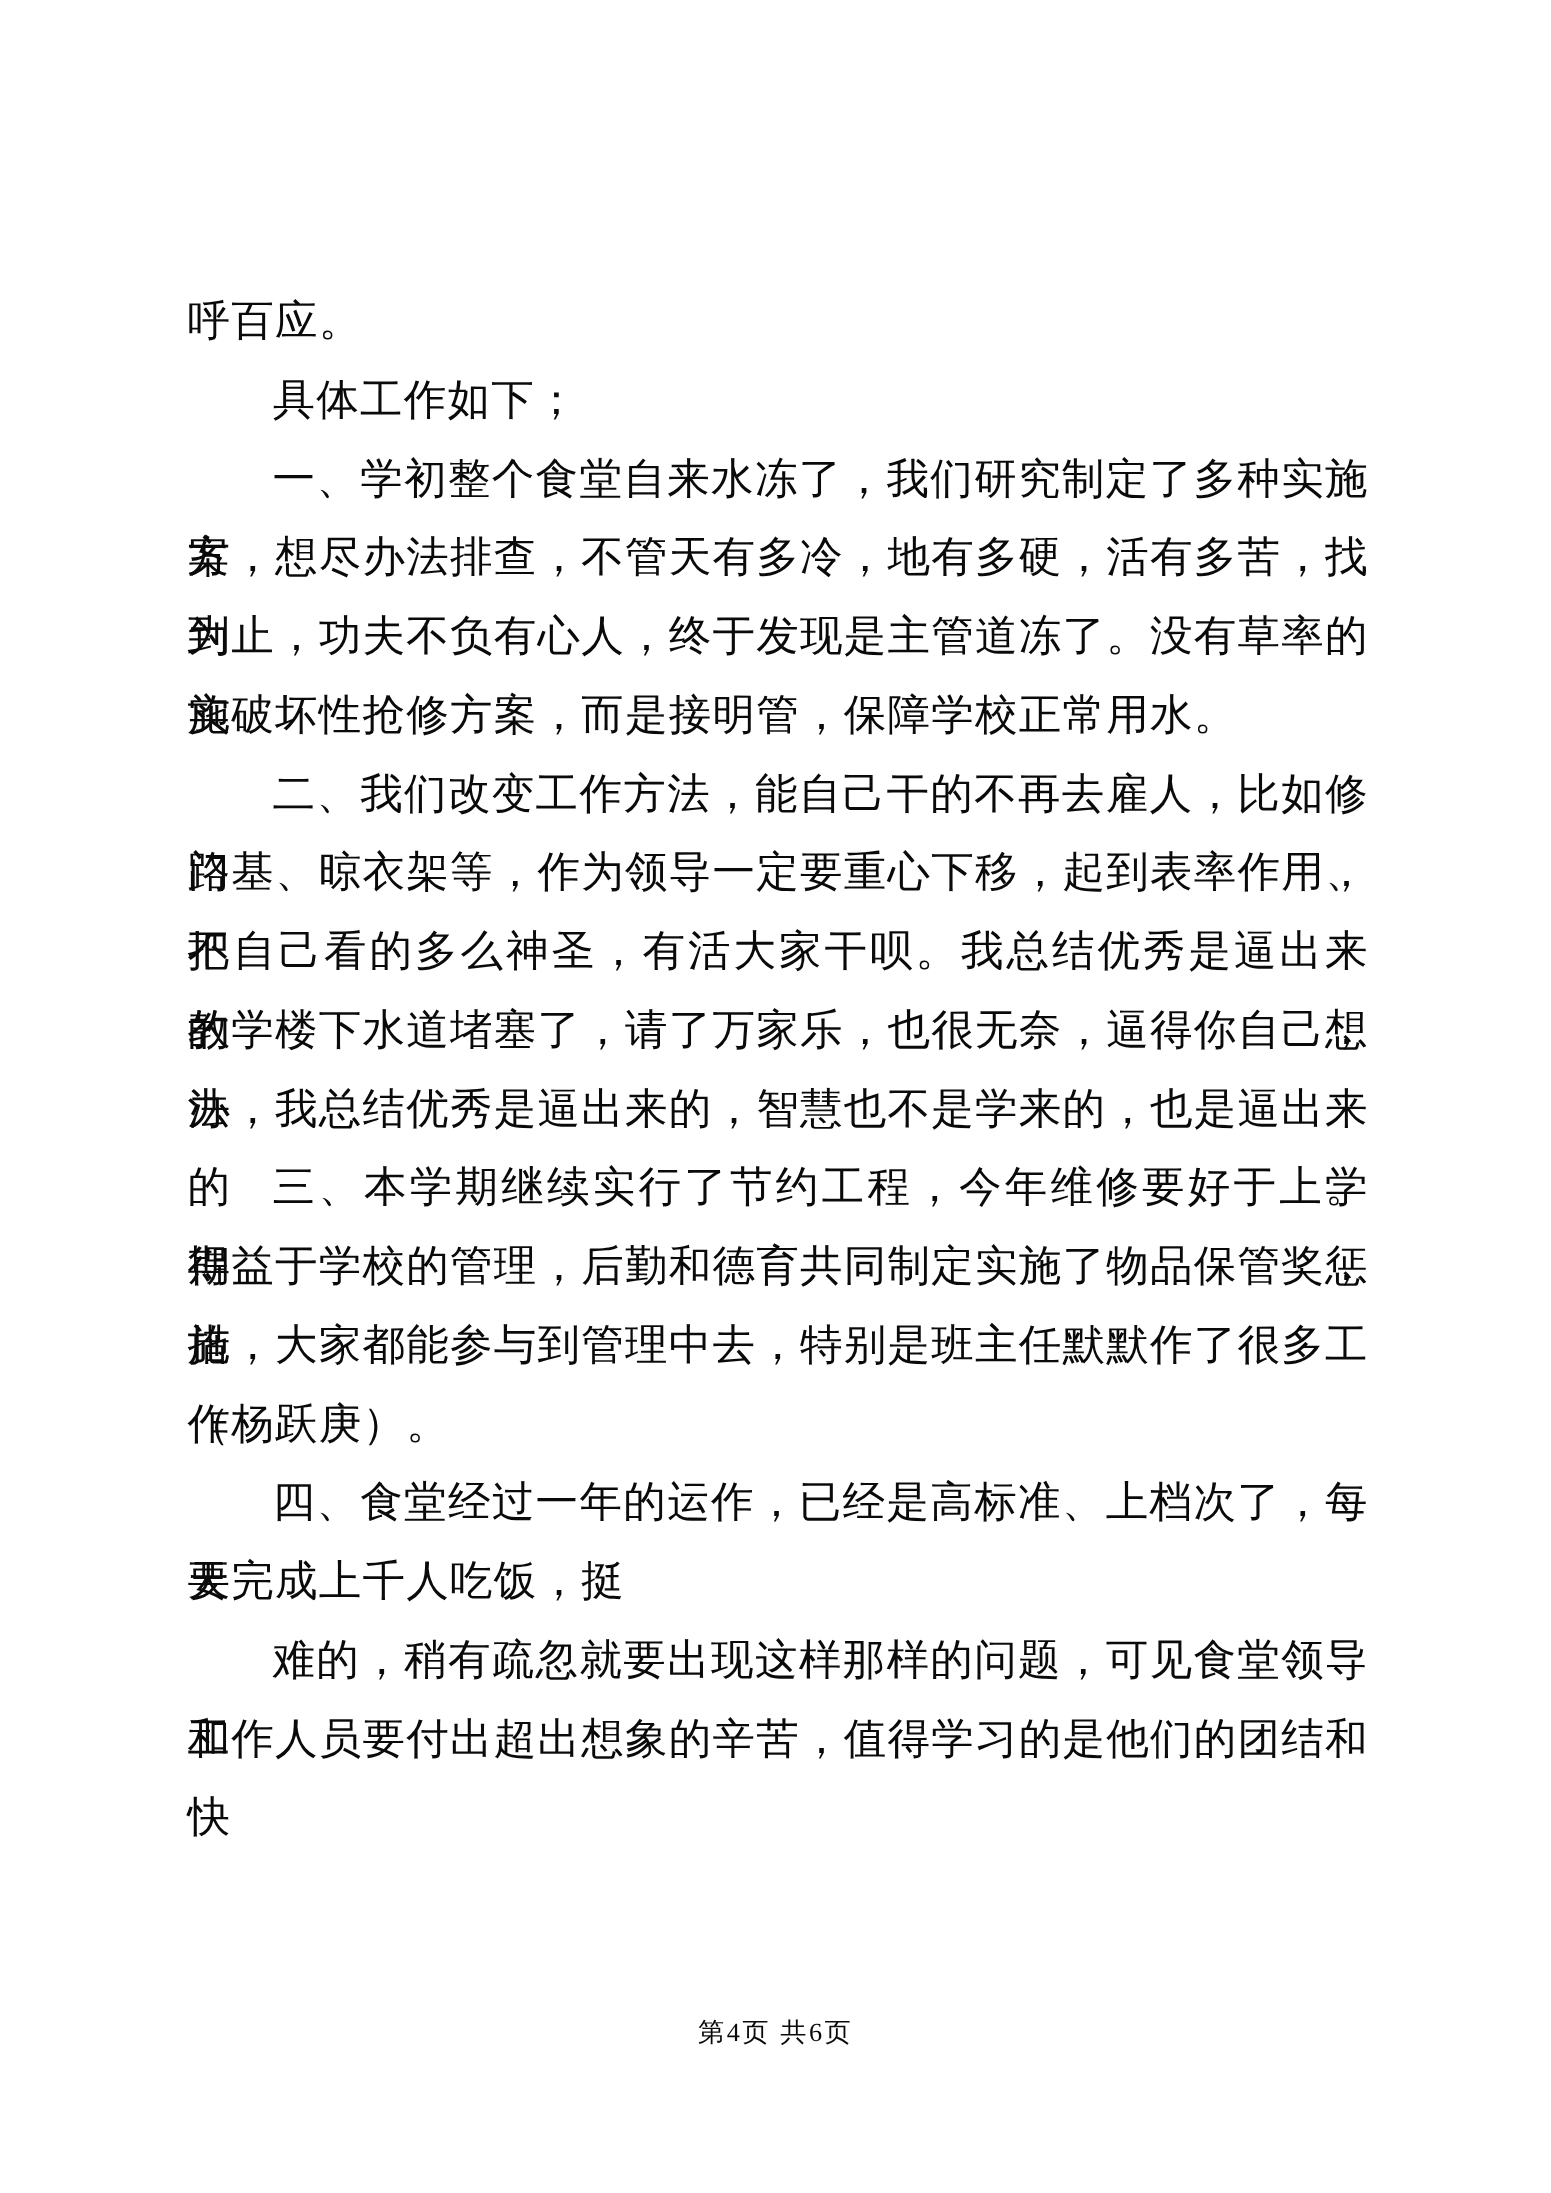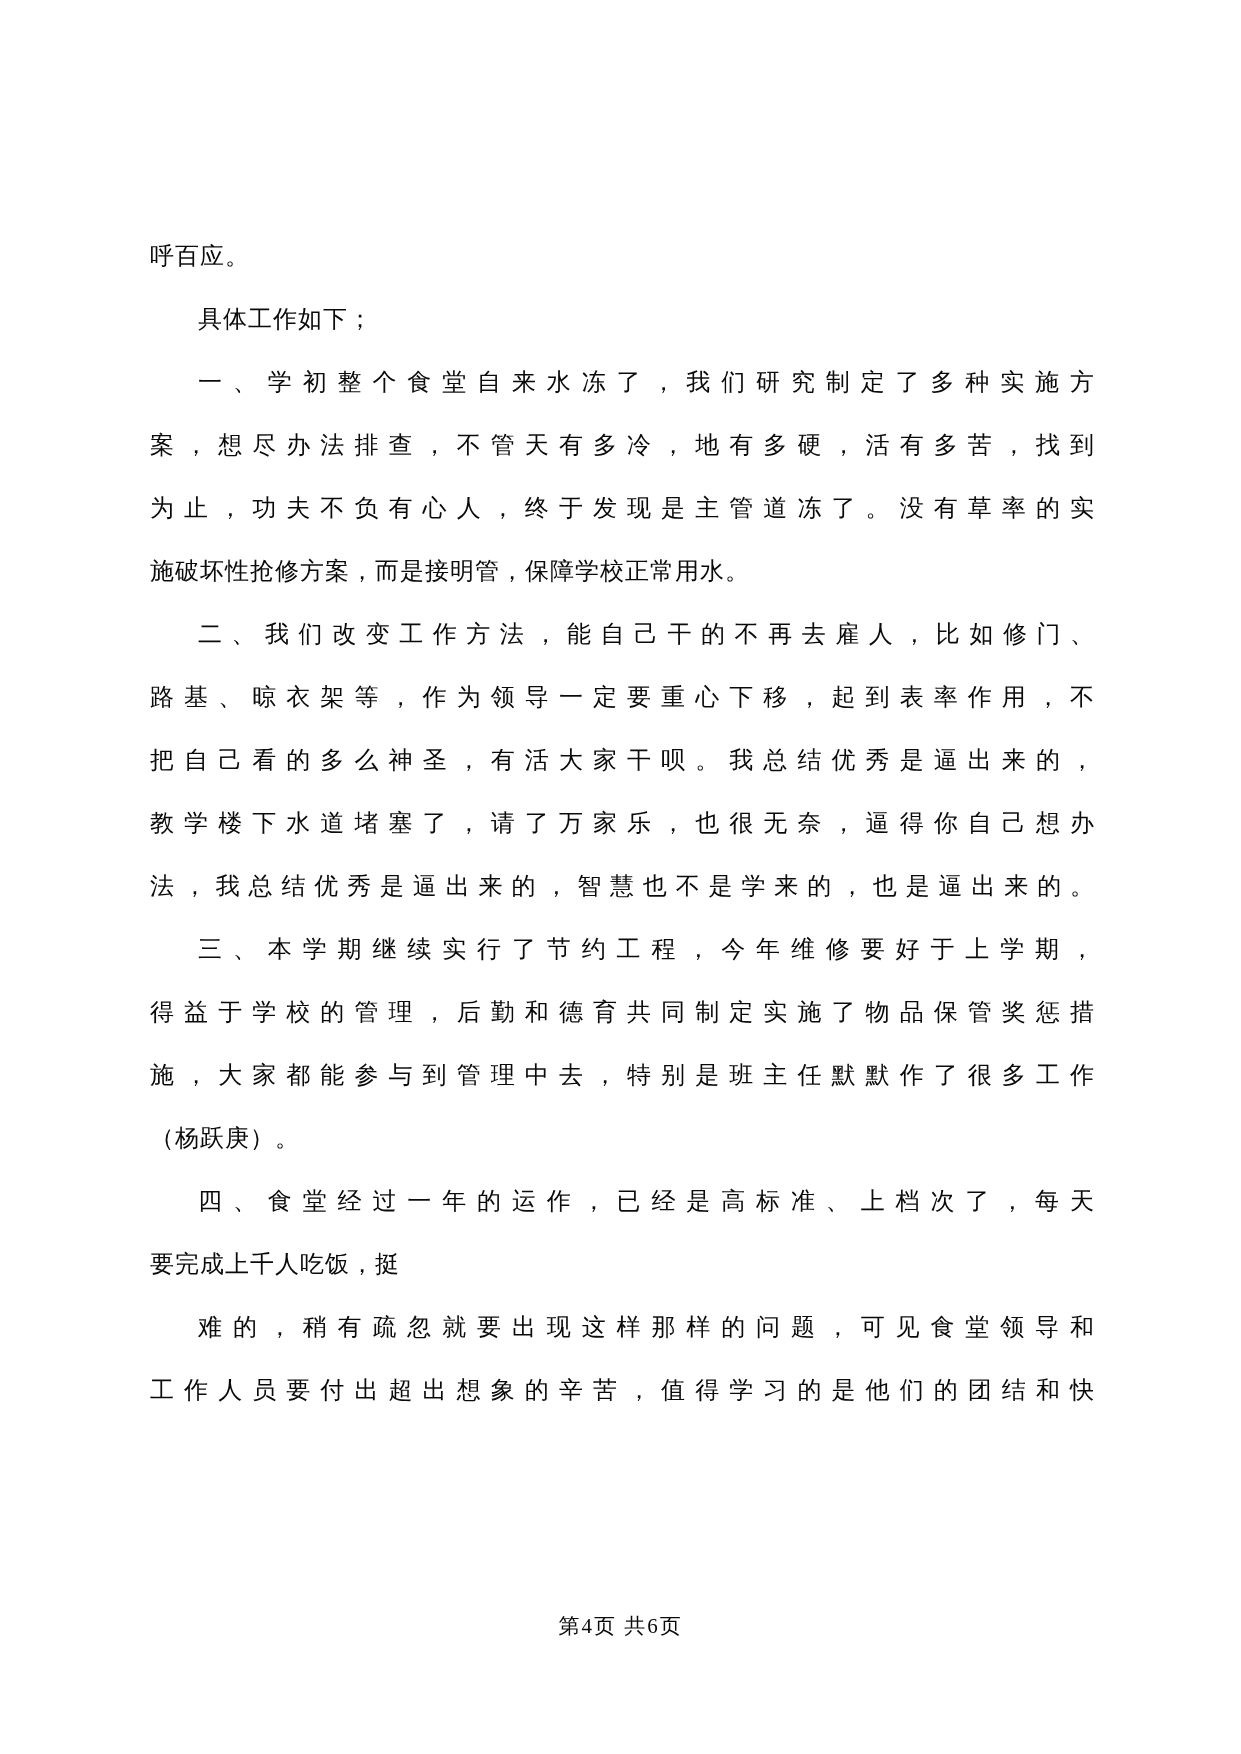--- a/index.html
+++ b/index.html
@@ -17,26 +17,25 @@
     overflow: hidden;
     box-sizing: border-box;
   }
   .content {
     position: absolute;
     top: 226px;
     left: 150px;
     width: 945px;
   }
   .line {
-    font-size: 24px;
+    font-size: 34px;
     line-height: 63px;
     height: 63px;
     text-align: left;
     letter-spacing: 1px;
-    font-family: Liberation Mono, monospace;
   }
   .line.fill {
     text-align: justify;
     text-align-last: justify;
     -moz-text-align-last: justify;
   }
   .line.indent {
     text-indent: 2em;
   }
   .footer {

